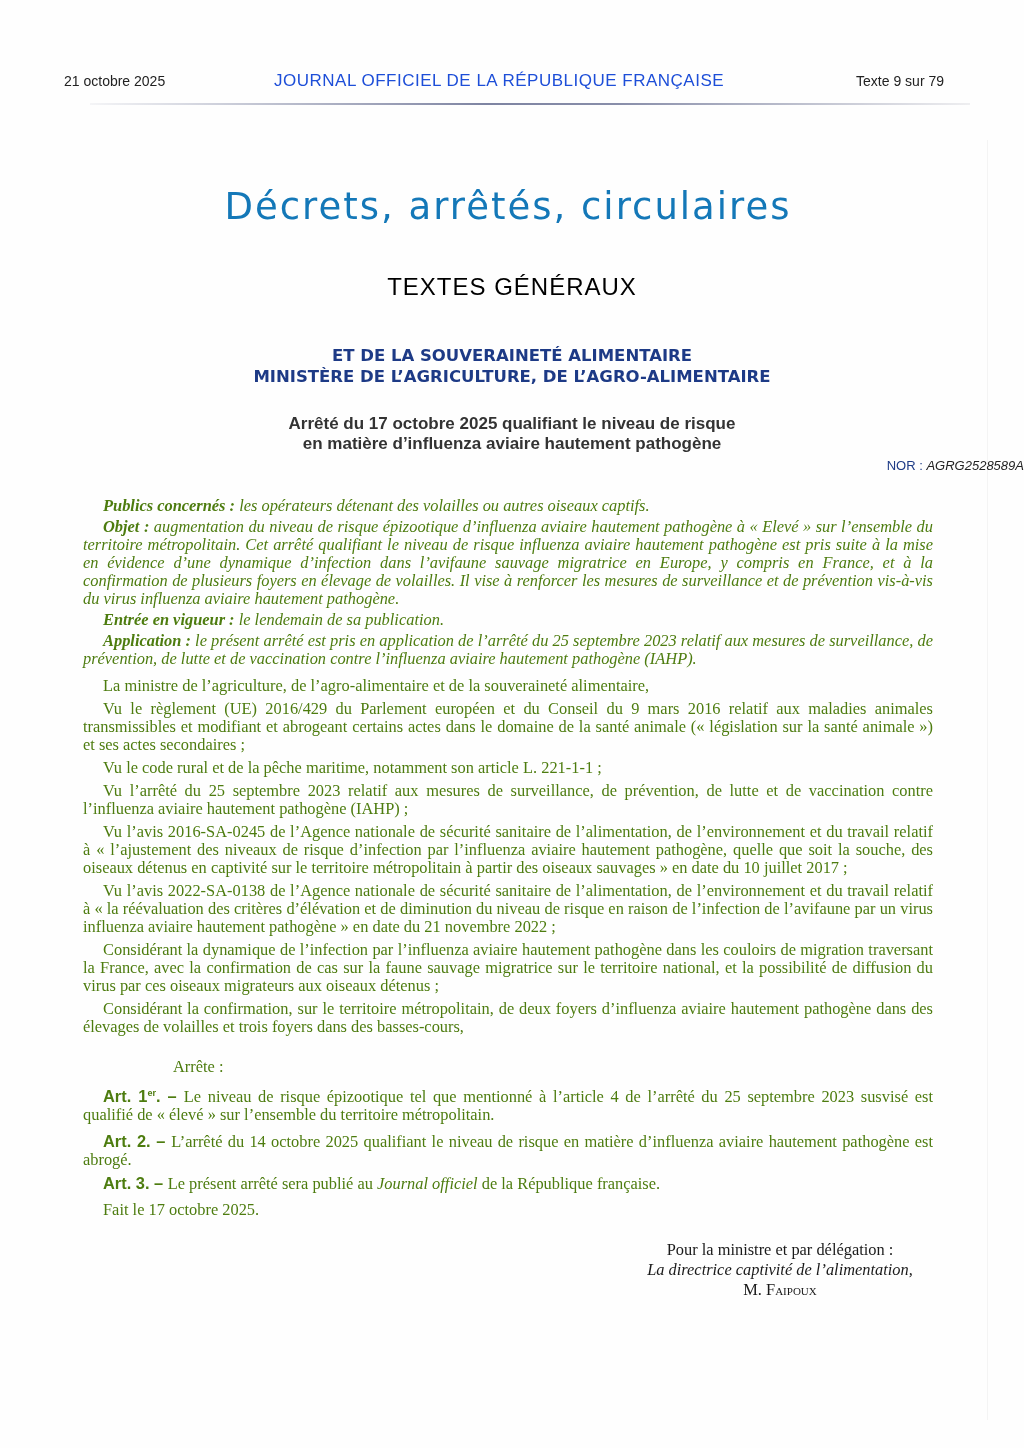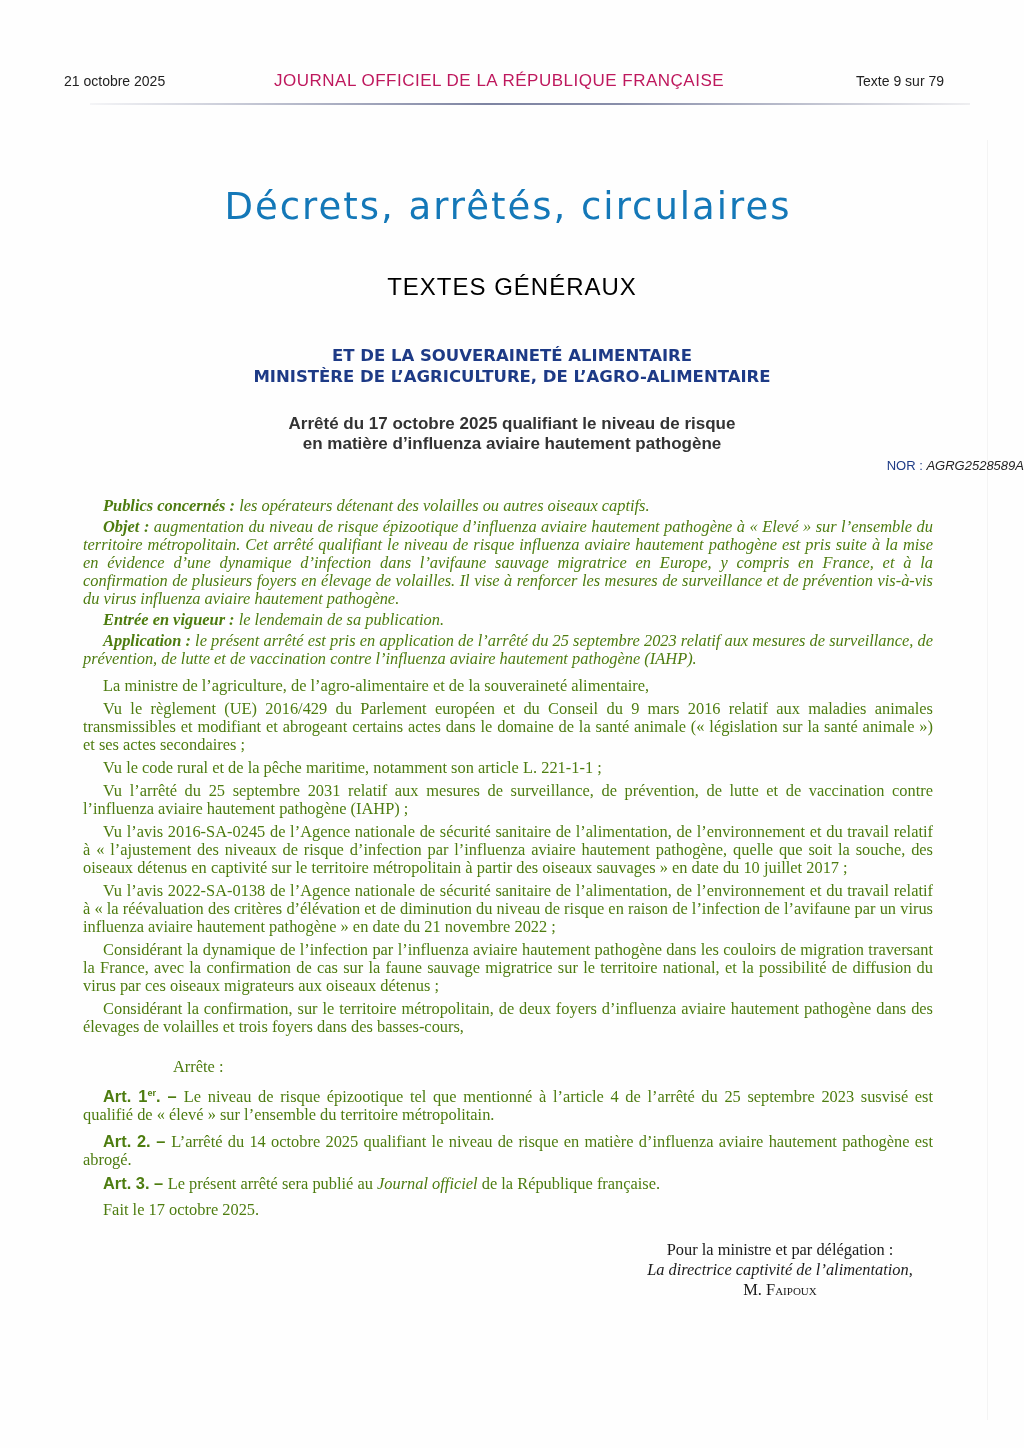--- a/index.html
+++ b/index.html
@@ -1,20 +1,20 @@
 <!DOCTYPE html>
 <html><head>
 <meta charset="utf-8">
 <style>
   html, body { margin: 0; padding: 0; background: #ffffff; }
   body { width: 1024px; height: 1448px; position: relative; overflow: hidden; }
   .page { position: absolute; left: 0; top: 0; width: 1024px; height: 1448px; background: #fefefe; padding-left: 12px; }
   .hdr { position: absolute; top: 73px; left: 64px; width: 880px; height: 20px; font-family: "Liberation Sans", sans-serif; }
   .hdr-date { position: absolute; left: 0; top: 0; font-size: 14px; color: #222; }
-  .hdr-title { position: absolute; left: 210px; top: -2px; font-size: 17px; color: #be185d; letter-spacing: 0.5px; }
+  .hdr-title { position: absolute; left: 210px; top: -2px; font-size: 17px; color: #1d4ed8; letter-spacing: 0.5px; }
   .hdr-texte { position: absolute; right: 0; top: 0; font-size: 14px; color: #222; }
   .hdr-rule { position: absolute; top: 103px; left: 90px; width: 880px; height: 2px;
     background: linear-gradient(to right, rgba(60,70,110,0.05), rgba(40,50,100,0.6) 45%, rgba(40,50,100,0.55) 60%, rgba(100,100,120,0.1)); }
   .rubric { position: absolute; top: 185px; left: 0; width: 1016px; text-align: center;
     font-family: "DejaVu Sans", sans-serif; font-size: 37px; color: #1478b8; letter-spacing: 2px; }
   .textes { position: absolute; top: 273px; left: 0; width: 1024px; text-align: center;
     font-family: "Liberation Sans", sans-serif; font-size: 24px; color: #000000; letter-spacing: 1px; }
   .ministry { position: absolute; top: 345px; left: 0; width: 1024px; text-align: center;
     font-family: "DejaVu Sans", sans-serif; font-weight: bold; font-size: 16.5px; color: #1d3a86; line-height: 21px; }
   .arrete-title { position: absolute; top: 414px; left: 0; width: 1024px; text-align: center;
@@ -69,21 +69,21 @@
     <div class="summary">
       <p><b>Publics concernés :</b><span> les opérateurs détenant des volailles ou autres oiseaux captifs.</span></p>
       <p><b>Objet :</b><span> augmentation du niveau de risque épizootique d’influenza aviaire hautement pathogène à « Elevé » sur l’ensemble du territoire métropolitain. Cet arrêté qualifiant le niveau de risque influenza aviaire hautement pathogène est pris suite à la mise en évidence d’une dynamique d’infection dans l’avifaune sauvage migratrice en Europe, y compris en France, et à la confirmation de plusieurs foyers en élevage de volailles. Il vise à renforcer les mesures de surveillance et de prévention vis-à-vis du virus influenza aviaire hautement pathogène.</span></p>
       <p><b>Entrée en vigueur :</b><span> le lendemain de sa publication.</span></p>
       <p style="margin-bottom:9px"><b>Application :</b><span> le présent arrêté est pris en application de l’arrêté du 25 septembre 2023 relatif aux mesures de surveillance, de prévention, de lutte et de vaccination contre l’influenza aviaire hautement pathogène (IAHP).</span></p>
     </div>
 
     <p>La ministre de l’agriculture, de l’agro-alimentaire et de la souveraineté alimentaire,</p>
     <p>Vu le règlement (UE) 2016/429 du Parlement européen et du Conseil du 9 mars 2016 relatif aux maladies animales transmissibles et modifiant et abrogeant certains actes dans le domaine de la santé animale (« législation sur la santé animale ») et ses actes secondaires ;</p>
     <p>Vu le code rural et de la pêche maritime, notamment son article L. 221-1-1 ;</p>
-    <p>Vu l’arrêté du 25 septembre 2031 relatif aux mesures de surveillance, de prévention, de lutte et de vaccination contre l’influenza aviaire hautement pathogène (IAHP) ;</p>
+    <p>Vu l’arrêté du 25 septembre 2023 relatif aux mesures de surveillance, de prévention, de lutte et de vaccination contre l’influenza aviaire hautement pathogène (IAHP) ;</p>
     <p>Vu l’avis 2016-SA-0245 de l’Agence nationale de sécurité sanitaire de l’alimentation, de l’environnement et du travail relatif à « l’ajustement des niveaux de risque d’infection par l’influenza aviaire hautement pathogène, quelle que soit la souche, des oiseaux détenus en captivité sur le territoire métropolitain à partir des oiseaux sauvages » en date du 10 juillet 2017 ;</p>
     <p>Vu l’avis 2022-SA-0138 de l’Agence nationale de sécurité sanitaire de l’alimentation, de l’environnement et du travail relatif à « la réévaluation des critères d’élévation et de diminution du niveau de risque en raison de l’infection de l’avifaune par un virus influenza aviaire hautement pathogène » en date du 21 novembre 2022 ;</p>
     <p>Considérant la dynamique de l’infection par l’influenza aviaire hautement pathogène dans les couloirs de migration traversant la France, avec la confirmation de cas sur la faune sauvage migratrice sur le territoire national, et la possibilité de diffusion du virus par ces oiseaux migrateurs aux oiseaux détenus ;</p>
     <p>Considérant la confirmation, sur le territoire métropolitain, de deux foyers d’influenza aviaire hautement pathogène dans des élevages de volailles et trois foyers dans des basses-cours,</p>
 
     <p class="arrete-word">Arrête :</p>
 
     <p style="margin-top:8px">
       <span class="art-num"><span>Art. 1</span><sup style="font-size:9px">er</sup><span>. – </span></span><span>Le niveau de risque épizootique tel que mentionné à l’article 4 de l’arrêté du 25 septembre 2023 susvisé est qualifié de « élevé » sur l’ensemble du territoire métropolitain.</span>
     </p>

